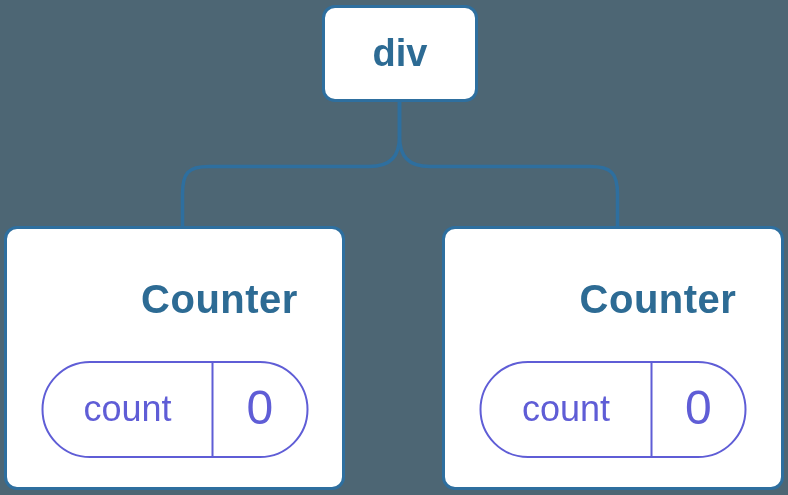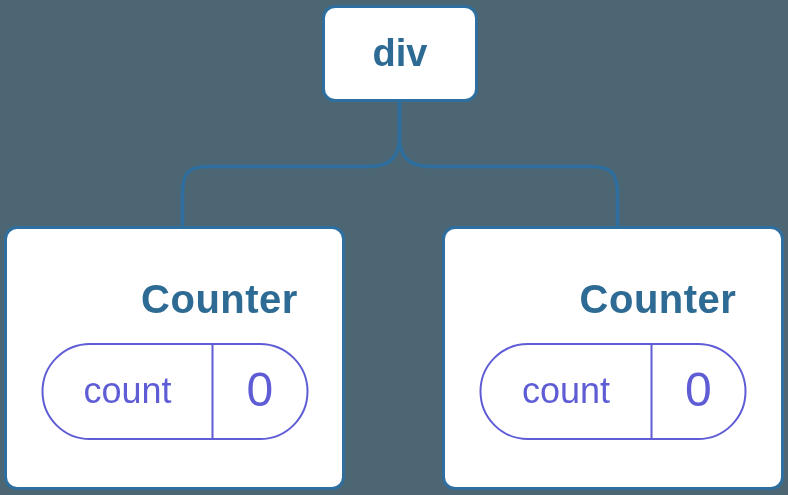--- a/index.html
+++ b/index.html
@@ -66,21 +66,21 @@
     text-align: center;
     font-size: 40px;
     font-weight: 600;
     line-height: 44px;
     color: var(--heading);
     letter-spacing: 0.5px;
     margin-left: 45px;
   }
   .pill {
     position: absolute;
-    top: 114px;
+    top: 132px;
     left: 50%;
     transform: translateX(-50%);
     width: 267px; height: 97px;
     border: 2px solid var(--state);
     border-radius: 48.5px;
     display: grid;
     grid-template-columns: 65% 35%;
     background: var(--node_bg);
     overflow: hidden;
   }

